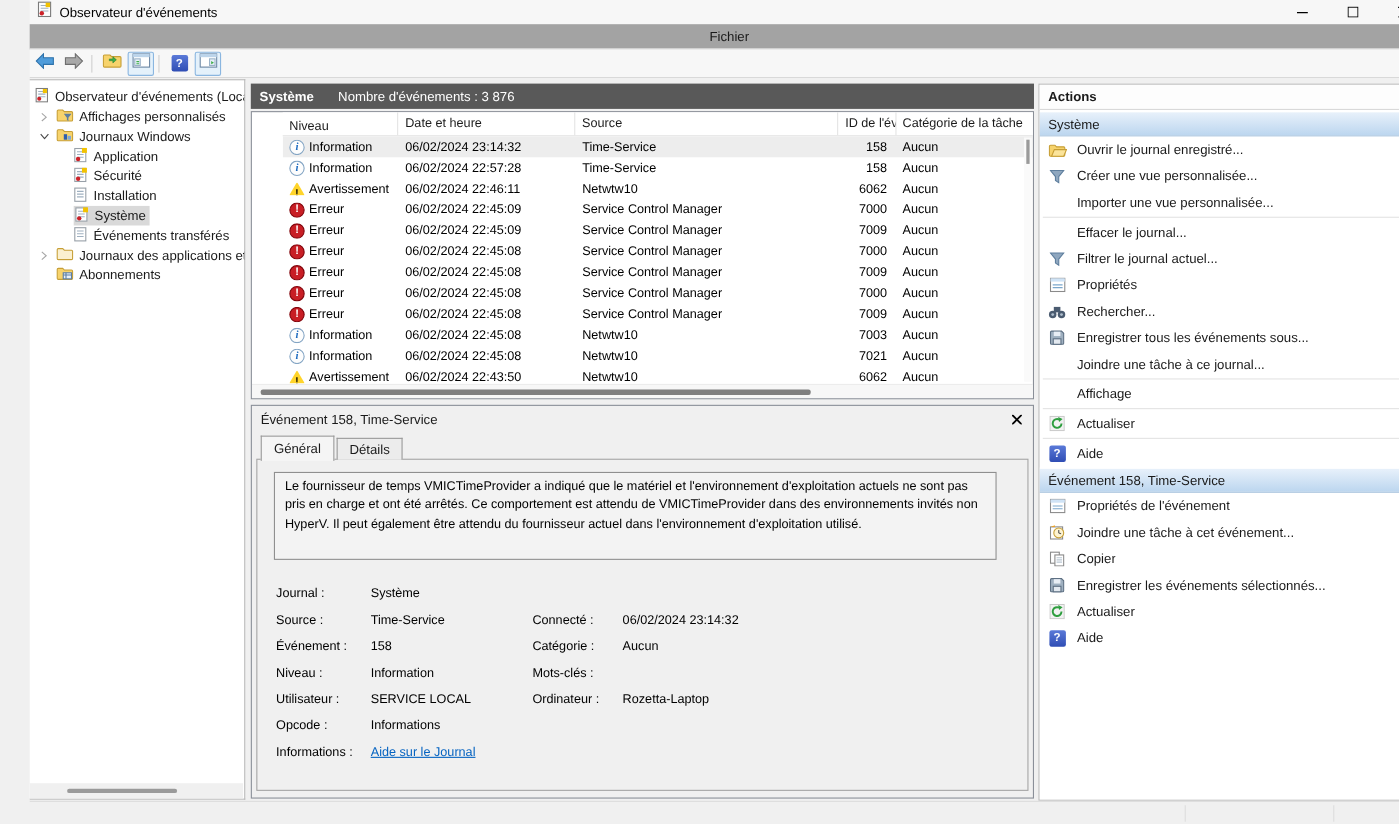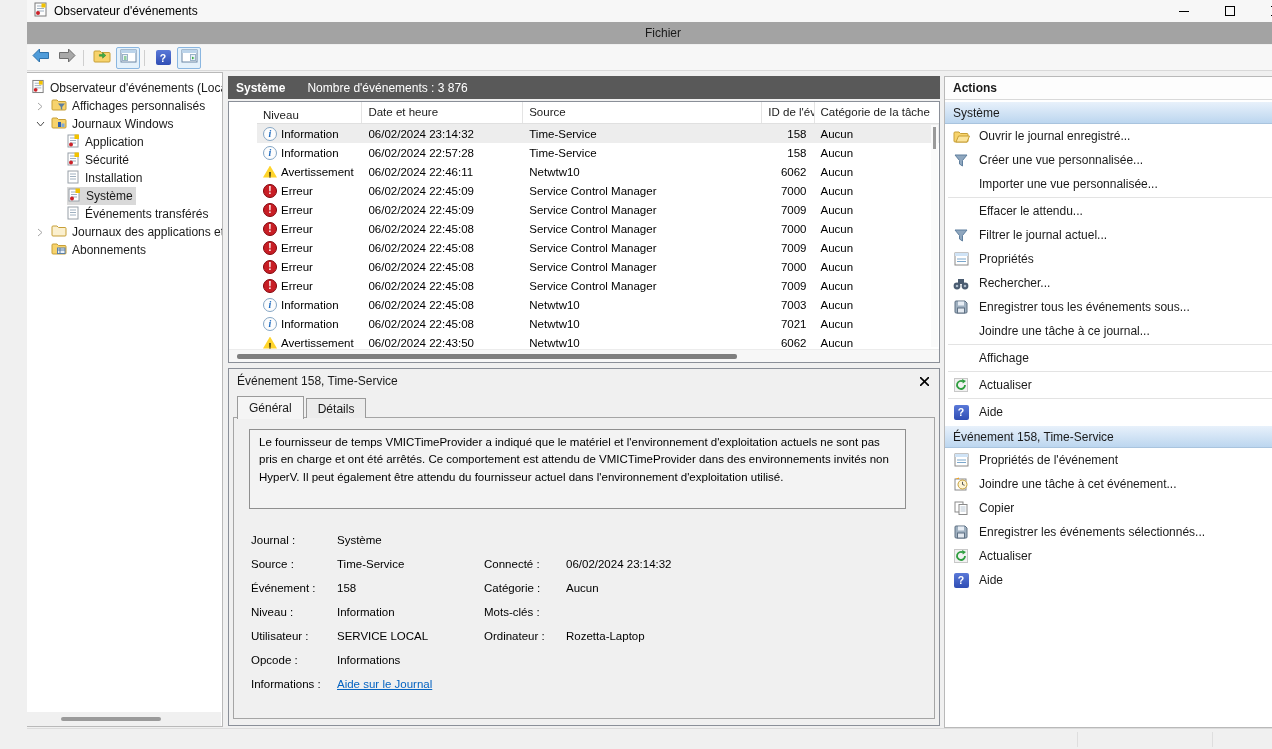--- a/index.html
+++ b/index.html
@@ -537,21 +537,21 @@
           </span>
         <span class="albl">Créer une vue personnalisée...</span>
       </div>
       <div class="aitem">
         <span class="aicon"></span>
         <span class="albl">Importer une vue personnalisée...</span>
       </div>
       <div class="asep"></div>
       <div class="aitem">
         <span class="aicon"></span>
-        <span class="albl">Effacer le attendu...</span>
+        <span class="albl">Effacer le journal...</span>
       </div>
       <div class="aitem">
         <span class="aicon">
             <svg width="14" height="13" viewBox="0 0 14 13">
               <path d="M1 1 H13 L8.5 6.5 V12 L5.5 10 V6.5 Z" fill="#8fa7bf" stroke="#5f7f9e"></path>
             </svg>
           </span>
         <span class="albl">Filtrer le journal actuel...</span>
       </div>
       <div class="aitem">

